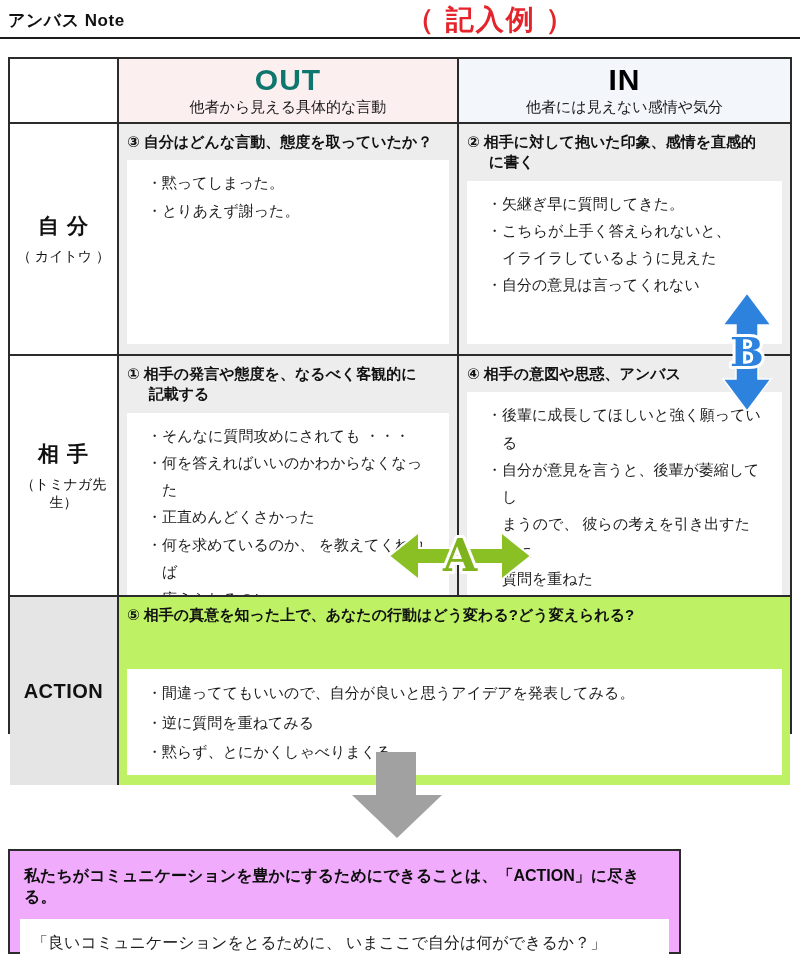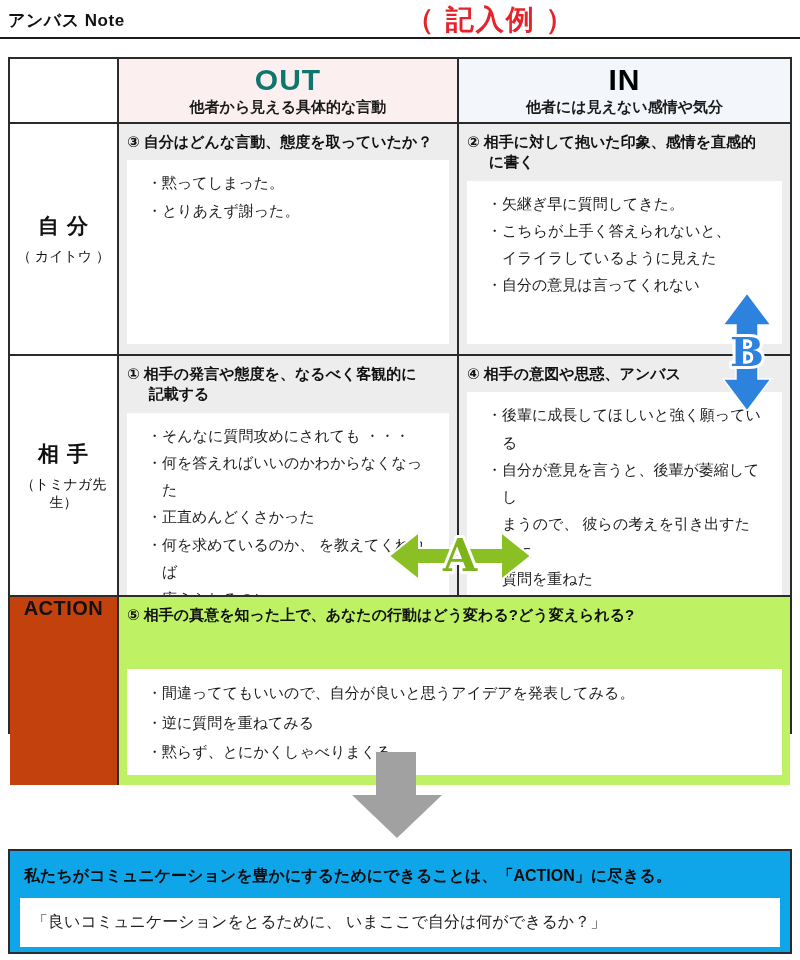--- a/index.html
+++ b/index.html
@@ -19,47 +19,47 @@
   .cell { display:flex; flex-direction:column; min-width:0; }
   .bl { border-left:2px solid #2b2b2b; }
   .bt { border-top:2px solid #2b2b2b; }
 
   .head-cell { align-items:center; justify-content:center; text-align:center; }
   .c-outhead { background:#fceff0; }
   .c-inhead  { background:#f3f6fb; }
   .colword { font-size:30px; font-weight:800; line-height:1.05; letter-spacing:1px; }
   .colword.out { color:#0f766e; }
   .colword.in  { color:#000000; }
-  .colsub { font-size:15px; font-weight:700; margin-top:2px; color:#1a1a1a; }
+  .colsub { font-size:15px; font-weight:400; margin-top:2px; color:#1a1a1a; }
 
   .label-cell { background:#fff; align-items:center; justify-content:center; text-align:center; }
   .rowword { font-size:21px; font-weight:700; letter-spacing:1px; }
   .rowsub  { font-size:14px; margin-top:8px; }
-  .action-label-cell { background:#c2410c; align-items:center; }
+  .action-label-cell { background:#e5e5e5; align-items:center; justify-content:center; }
   .rowword.action { font-size:20px; letter-spacing:.5px; }
 
   .q-cell { background:#ededed; }
   .q { font-weight:700; font-size:15px; line-height:1.35; margin:8px 8px 0 8px;
        padding-left:1.45em; text-indent:-1.45em; white-space:pre-wrap; }
   .box { background:#ffffff; flex:1; margin:8px 8px 10px 8px; padding:9px 20px;
          font-size:15px; line-height:1.82; }
   .bullet { white-space:pre-wrap; padding-left:1em; text-indent:-1em; color:#1c1c1c; }
 
   .action-body { background:#bef264; grid-column:2 / 4;gap:36px; }
   .action-body .box { line-height:1.95; }
 
   
   .arrow-a { position:absolute; left:389px; top:527px; }
   .arrow-b { position:absolute; left:719px; top:293px; }
   .arrow-down { position:absolute; left:350px; top:752px; }
   .arrow-letter { font-family:"DejaVu Serif","Liberation Serif",serif; font-weight:bold; }
 
   
-  .footer { position:absolute; left:8px; top:849px; width:784px; height:105px;
-            border:2px solid #2b2b2b; background:#0ea5e9; }
+  .footer { position:absolute; left:8px; top:849px; width:673px; height:105px;
+            border:2px solid #2b2b2b; background:#f0abfc; }
   .f-head { font-size:16px; font-weight:700; padding:15px 14px 11px 14px; color:#0d0d0d; }
   .f-quotebox { background:#ffffff; margin:0 10px; height:49px; display:flex; align-items:center;
                 padding:0 12px; font-size:16px; color:#1c1c1c; }
 </style>
 </head>
 <body>
 
 <div class="page">
 
   <div class="doc-title">アンバス Note</div>

